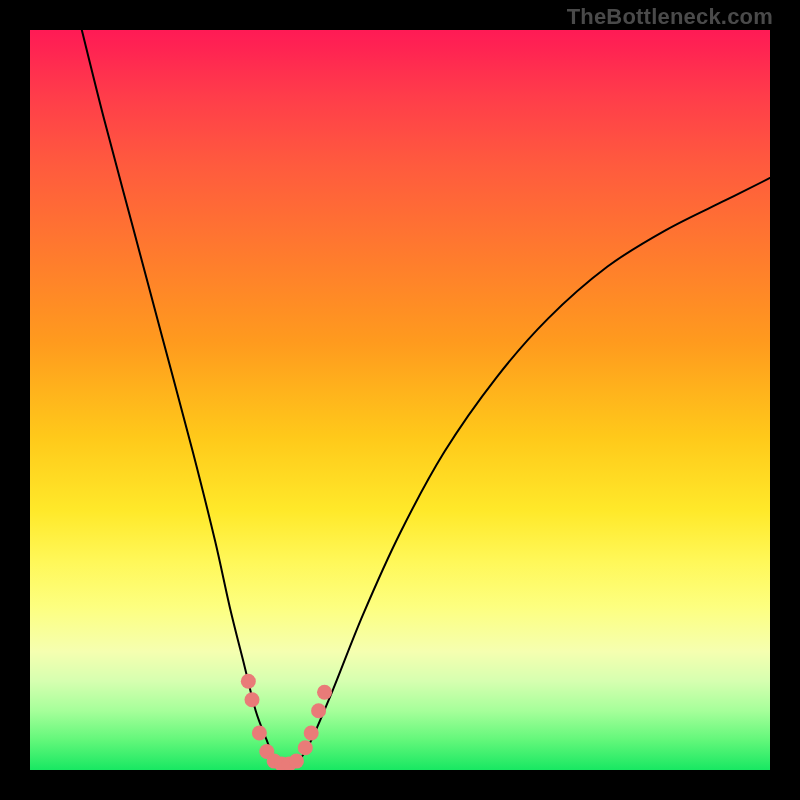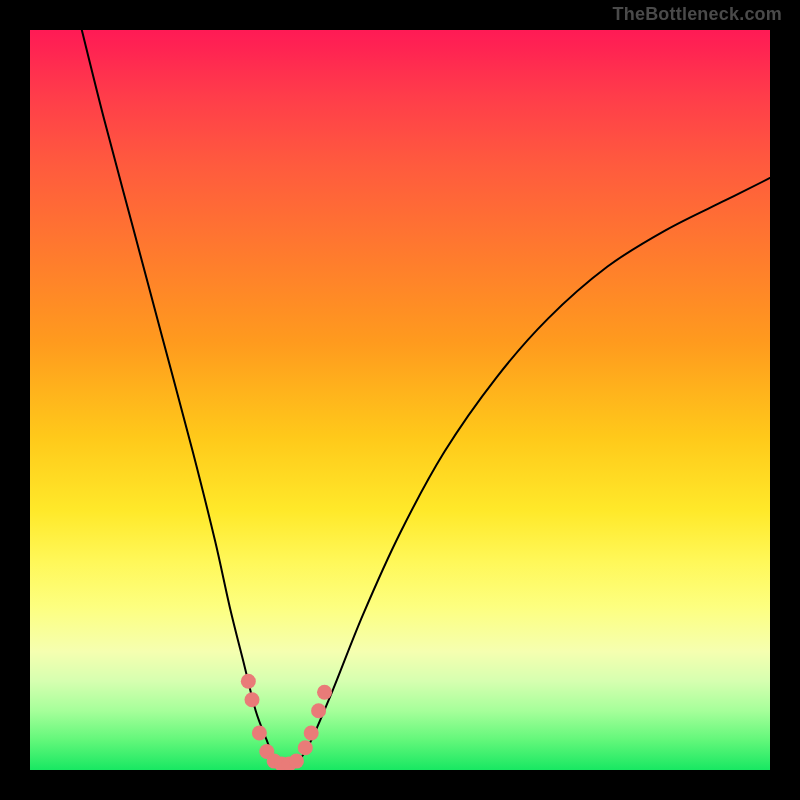--- a/index.html
+++ b/index.html
@@ -13,23 +13,23 @@
   }
   .frame {
     position: relative;
     width: 800px;
     height: 800px;
     background: #000;
   }
   .watermark {
     position: absolute;
     top: 4px;
-    right: 18px;
+    right: 27px;
     color: #4a4a4a;
-    font-size: 18px;
+    font-size: 22px;
     font-weight: 600;
     letter-spacing: 0.2px;
     z-index: 10;
   }
   .plot-area {
     position: absolute;
     left: 30px;
     top: 30px;
     width: 740px;
     height: 740px;

